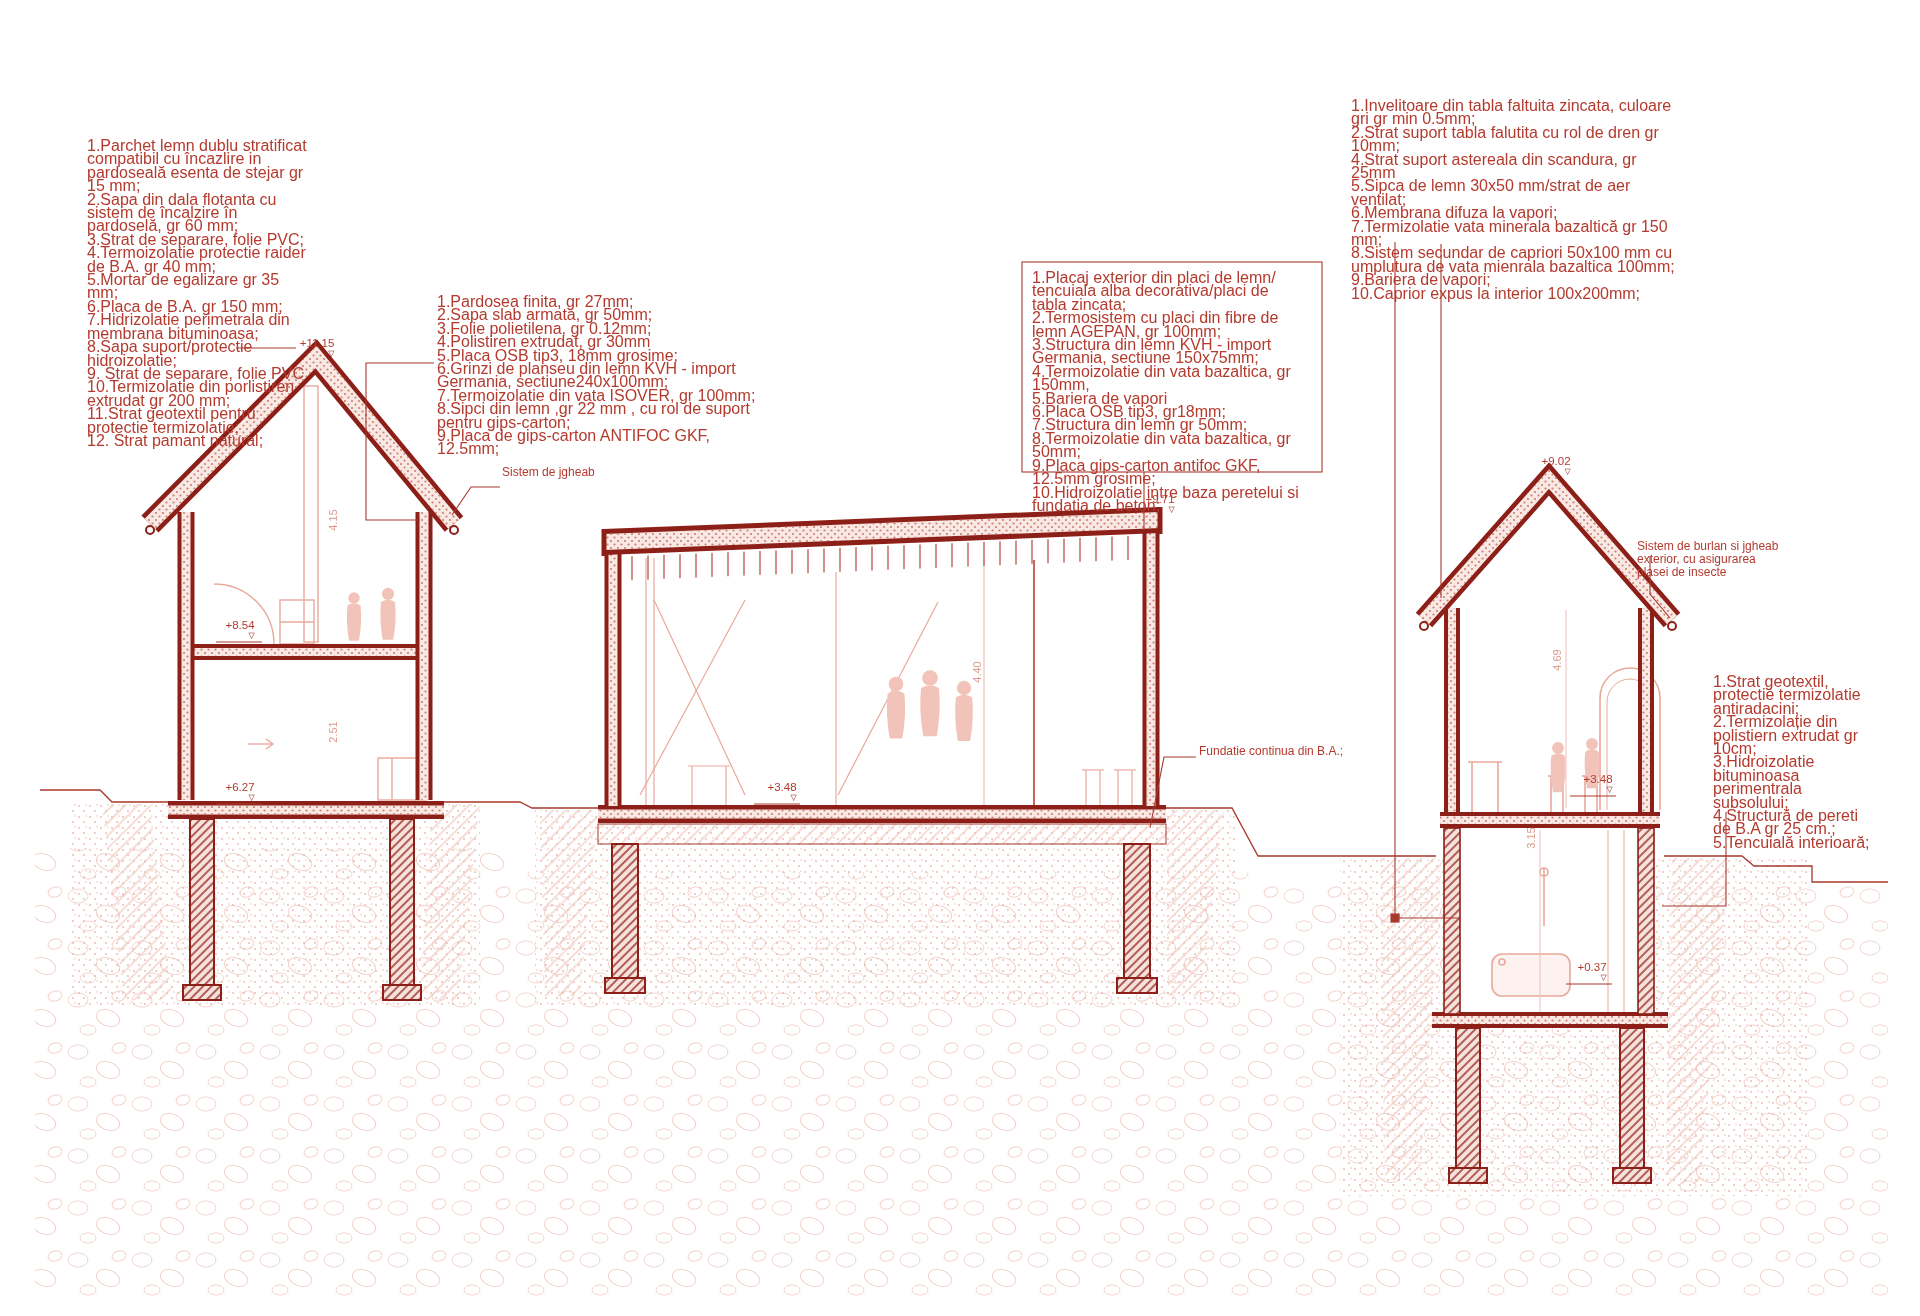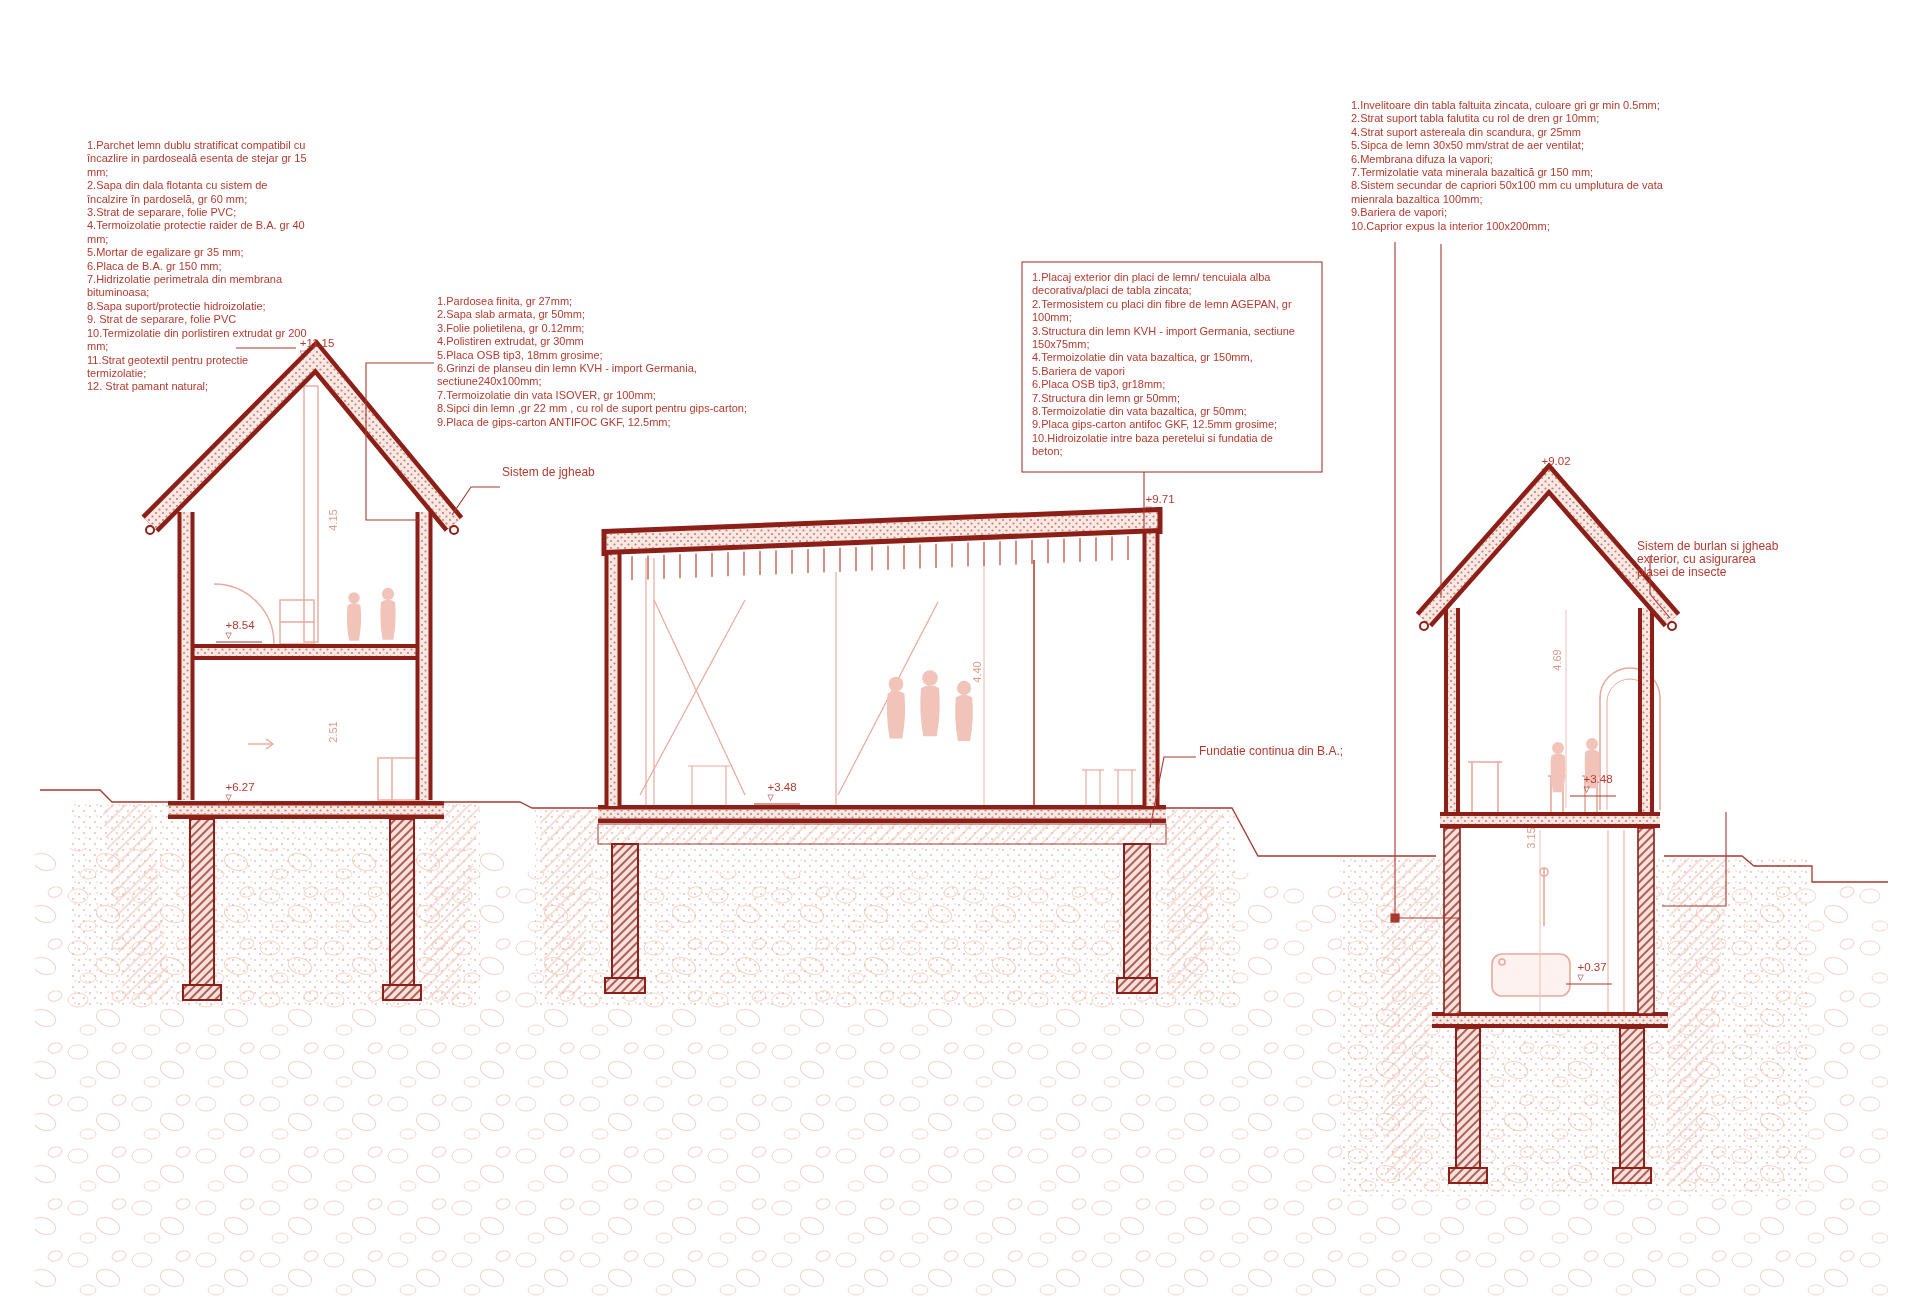--- a/index.html
+++ b/index.html
@@ -1,23 +1,23 @@
 <!DOCTYPE html>
 <html><head>
 <meta charset="utf-8">
 <style>
   html,body{margin:0;padding:0;background:#ffffff;}
   .stage{position:relative;width:1920px;height:1316px;background:#ffffff;overflow:hidden;
          font-family:"Liberation Sans", sans-serif;}
   svg{position:absolute;left:0;top:0;}
-  .tblock{position:absolute;color:#b43a2e;font-size:11px;line-height:13.4px;
+  .tblock{position:absolute;color:#b43a2e;font-size:16px;line-height:13.4px;
           white-space:pre-line;letter-spacing:0;}
   .lbl{position:absolute;color:#b43a2e;font-size:12px;line-height:13.2px;}
   .elev{position:absolute;color:#b43a2e;font-size:11.5px;line-height:11px;
-        transform:translateX(-50%);display:flex;flex-direction:column;align-items:flex-start;}
+        transform:translateX(-50%);display:flex;flex-direction:column;align-items:flex-end;}
   .elev .tri{font-size:8px;line-height:7px;color:#8c1f17;margin-top:1px;}
   .dim{position:absolute;color:#dd9b8d;font-size:11px;width:42px;text-align:center;
        transform:translate(-50%,-50%) rotate(-90deg);}
 </style>
 </head>
 <body>
 
 <div class="stage">
 
 <svg width="1920" height="1316" viewBox="0 0 1920 1316">
@@ -310,20 +310,25 @@
 2.Termosistem cu placi din fibre de lemn AGEPAN, gr 100mm;
 3.Structura din lemn KVH - import Germania, sectiune 150x75mm;
 4.Termoizolatie din vata bazaltica, gr 150mm,
 5.Bariera de vapori
 6.Placa OSB tip3, gr18mm;
 7.Structura din lemn gr 50mm;
 8.Termoizolatie din vata bazaltica, gr 50mm;
 9.Placa gips-carton antifoc GKF, 12.5mm grosime;
 10.Hidroizolatie intre baza peretelui si fundatia de beton;</div>
 
+<div class="tblock" style="left:1713px;top:675px;width:158px;">1.Strat geotextil, protectie termizolatie antiradacini;
+2.Termizolație din polistiern extrudat gr 10cm;
+3.Hidroizolatie bituminoasa perimentrala subsolului;
+4.Structură de pereti de  B.A gr 25 cm.;
+5.Tencuială interioară;</div>
 
 <div class="lbl" style="left:502px;top:466px;">Sistem de jgheab</div>
 
 <div class="lbl" style="left:1199px;top:745px;">Fundatie continua din B.A.;</div>
 
 <div class="lbl" style="left:1637px;top:540px;width:152px;">Sistem de burlan si jgheab exterior, cu asigurarea plasei de insecte</div>
 
 <div class="elev" style="left:317px;top:338px;">
   <span>+11.15</span>
   <span class="tri">▽</span>

